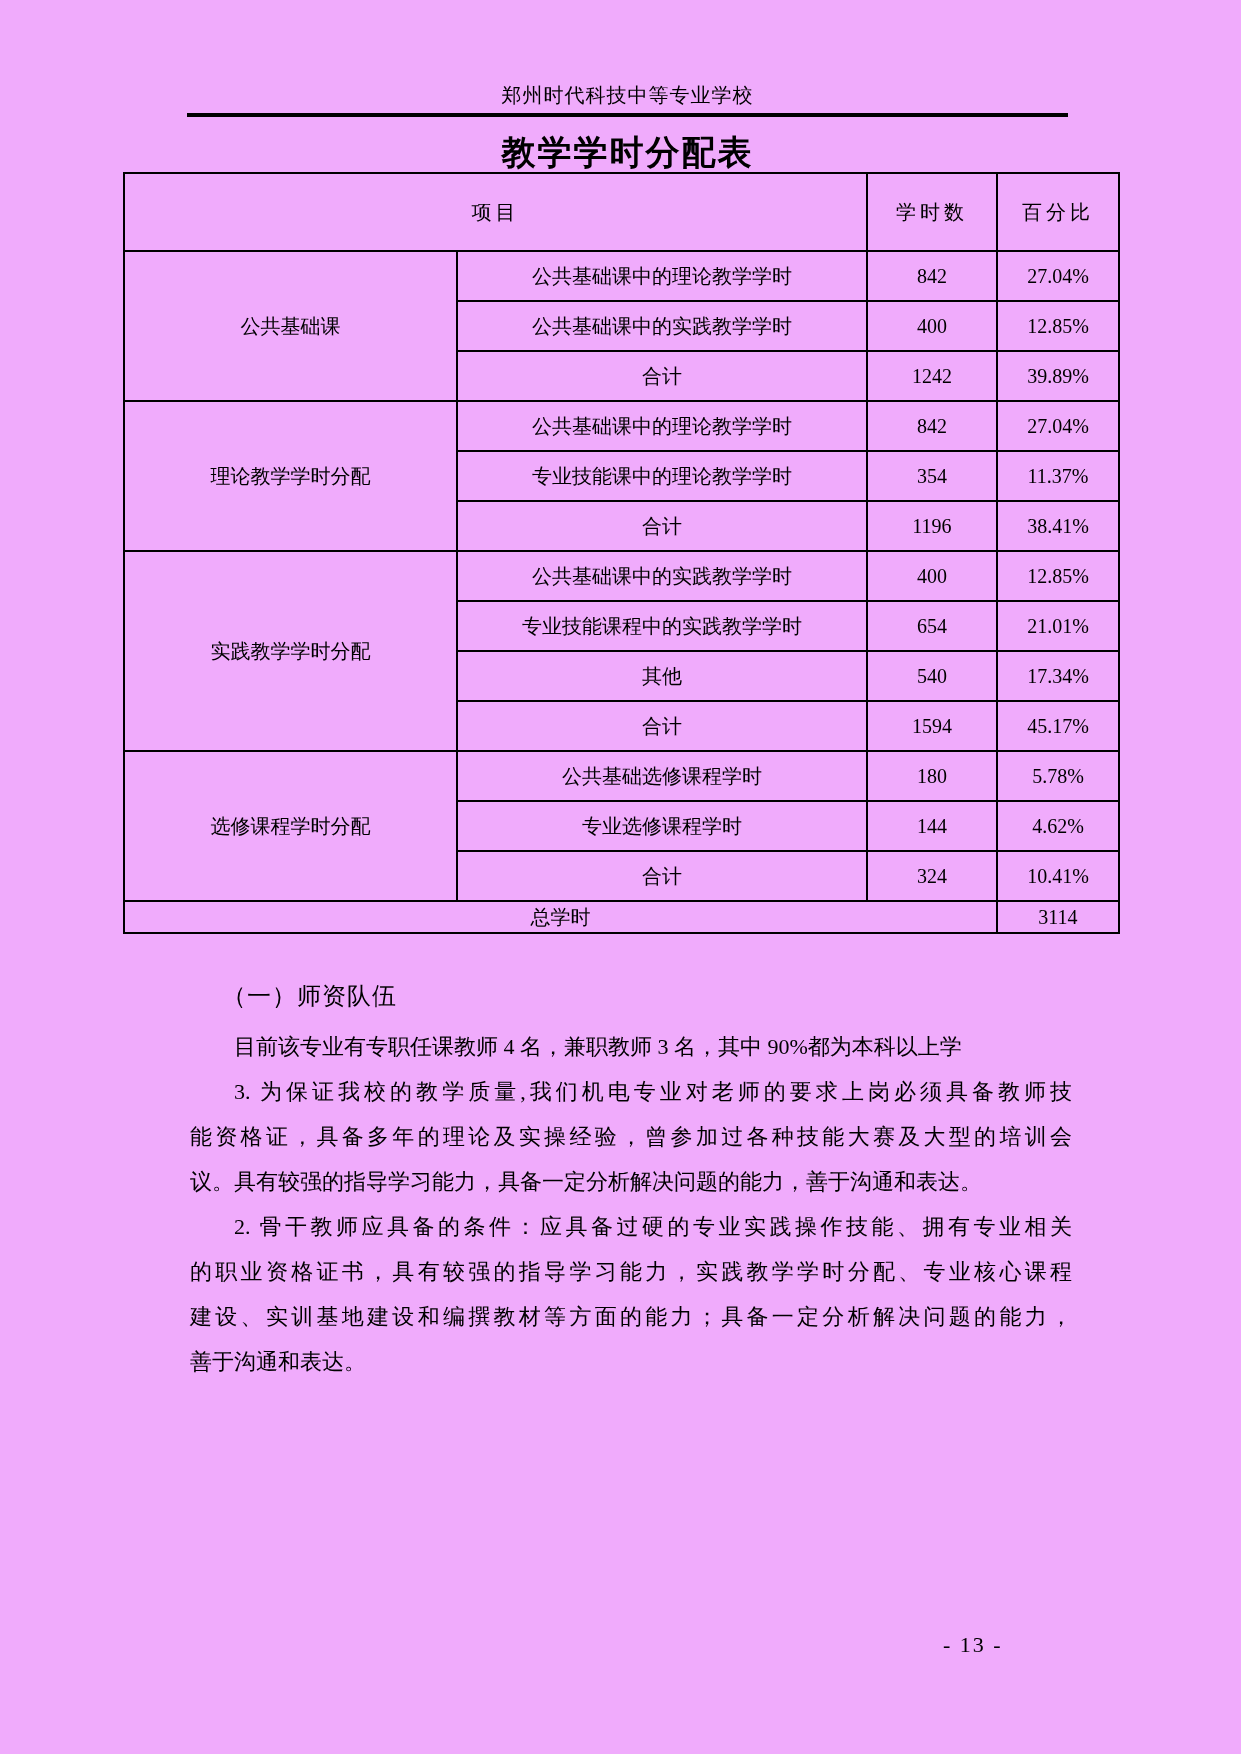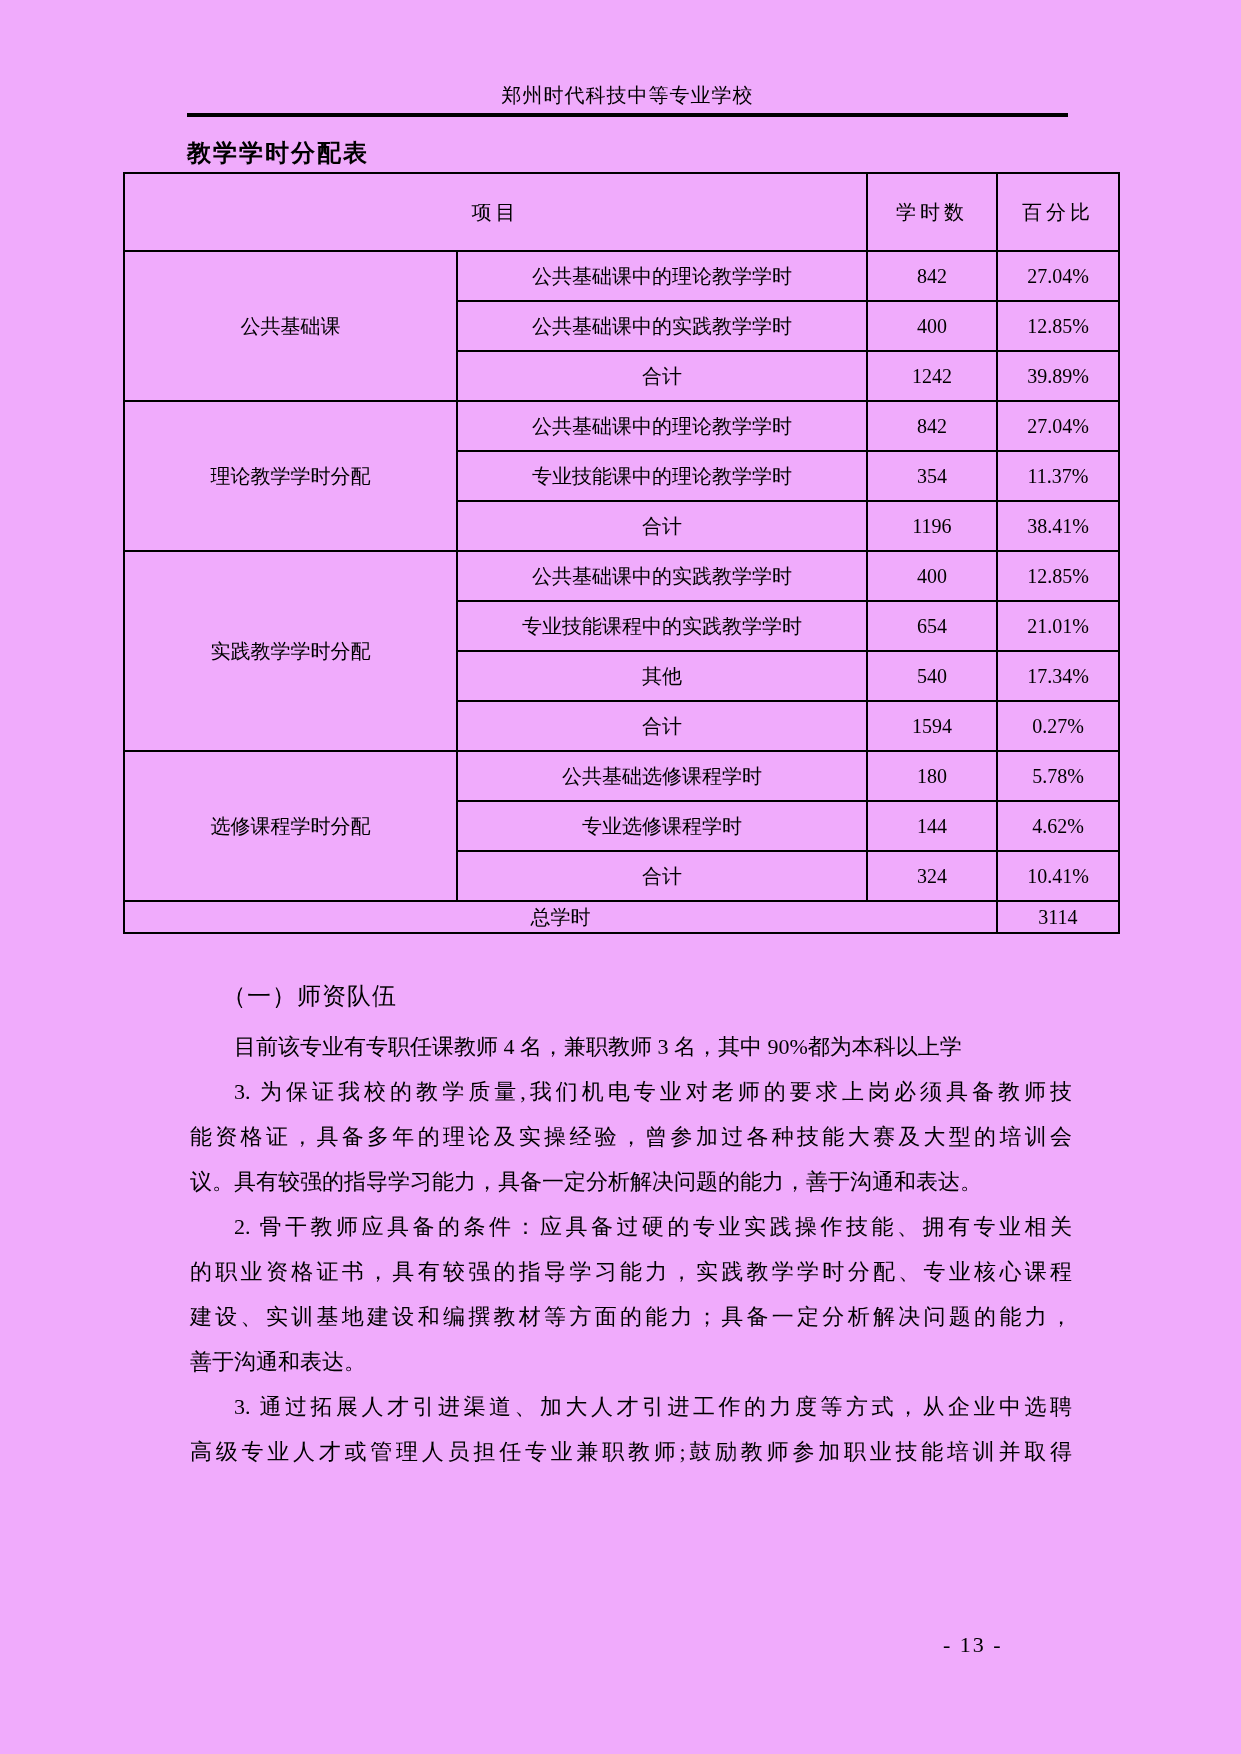--- a/index.html
+++ b/index.html
@@ -23,22 +23,22 @@
     font-size: 20px;
     line-height: 26px;
     letter-spacing: 1px;
     border-bottom: 4px solid #000000;
     padding-bottom: 5px;
   }
   
   .doc-title {
     position: absolute;
     left: 187px; top: 136px; width: 881px;
-    text-align: left;
-    font-size: 24px;
+    text-align: center;
+    font-size: 34px;
     font-weight: bold;
     letter-spacing: 2px;
     line-height: 34px;
   }
   
   table.hours-table {
     position: absolute;
     left: 123px; top: 172px; width: 995px;
     border-collapse: collapse;
     table-layout: fixed;
@@ -167,21 +167,21 @@
           <td>21.01%</td>
         </tr>
         <tr>
           <td>其他</td>
           <td>540</td>
           <td>17.34%</td>
         </tr>
         <tr>
           <td>合计</td>
           <td>1594</td>
-          <td>0.27%</td>
+          <td>45.17%</td>
         </tr>
         <tr>
           <td rowspan="3">选修课程学时分配</td>
           <td>公共基础选修课程学时</td>
           <td>180</td>
           <td>5.78%</td>
         </tr>
         <tr>
           <td>专业选修课程学时</td>
           <td>144</td>
@@ -211,22 +211,18 @@
           <div class="line">3. 为保证我校的教学质量,我们机电专业对老师的要求上岗必须具备教师技</div>
           <div class="line">能资格证，具备多年的理论及实操经验，曾参加过各种技能大赛及大型的培训会</div>
           <div class="line">议。具有较强的指导学习能力，具备一定分析解决问题的能力，善于沟通和表达。</div>
         </div>
         <div class="para">
           <div class="line">2. 骨干教师应具备的条件：应具备过硬的专业实践操作技能、拥有专业相关</div>
           <div class="line">的职业资格证书，具有较强的指导学习能力，实践教学学时分配、专业核心课程</div>
           <div class="line">建设、实训基地建设和编撰教材等方面的能力；具备一定分析解决问题的能力，</div>
           <div class="line">善于沟通和表达。</div>
         </div>
-        <div class="para justify-last">
-          <div class="line">3. 通过拓展人才引进渠道、加大人才引进工作的力度等方式，从企业中选聘</div>
-          <div class="line">高级专业人才或管理人员担任专业兼职教师;鼓励教师参加职业技能培训并取得</div>
-        </div>
       </div>
   </div>
 
   <div class="page-number">- 13 -</div>
 
 </div>
 
 </body></html>

